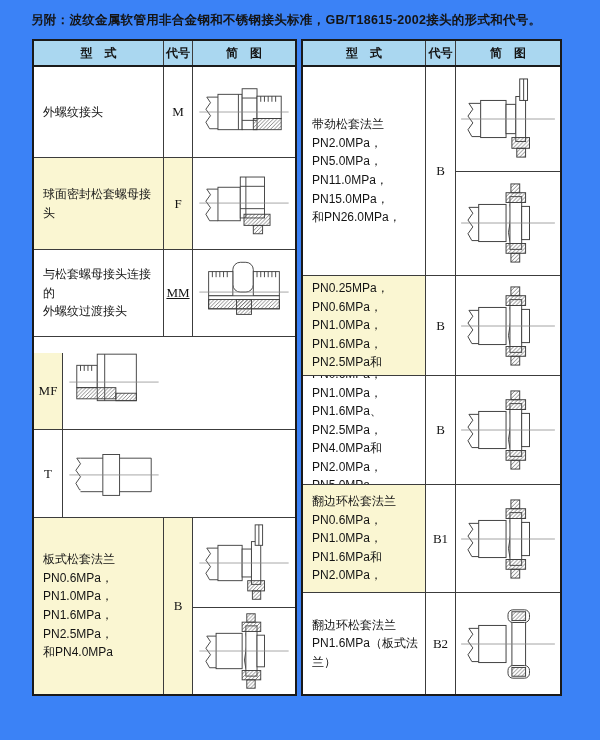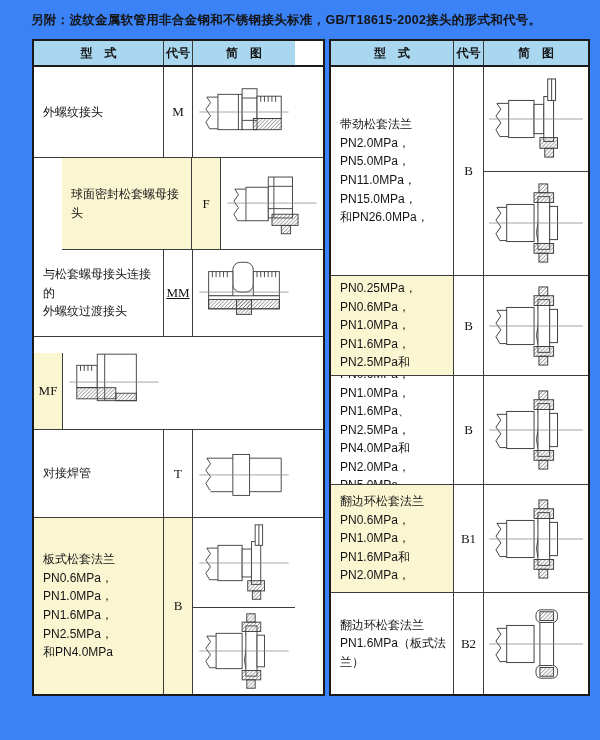--- a/index.html
+++ b/index.html
@@ -56,21 +56,21 @@
               <line x1="68" y1="26" x2="68" y2="32" stroke="#3f3f3f" stroke-width="1"></line>
               <line x1="72" y1="26" x2="72" y2="32" stroke="#3f3f3f" stroke-width="1"></line>
               <line x1="76" y1="26" x2="76" y2="32" stroke="#3f3f3f" stroke-width="1"></line>
               <line x1="80" y1="26" x2="80" y2="32" stroke="#3f3f3f" stroke-width="1"></line>
               <line x1="84" y1="26" x2="84" y2="32" stroke="#3f3f3f" stroke-width="1"></line>
               <rect x="60" y="50" width="30" height="12" fill="url(#hp1)" stroke="#3f3f3f" stroke-width="1"></rect>
               <line x1="2" y1="43" x2="98" y2="43" stroke="#8a8a8a" stroke-width="0.8"></line>
             </svg>
           </div>
         </div>
-        <div class="row" style="height: 92px; margin-left: 28px;">
+        <div class="row" style="height: 92px;">
           <div class="cell type hl" style="width: 130px;">球面密封松套螺母接头</div>
           <div class="cell code hl" style="width: 29px;">F</div>
           <div class="cell diagram" style="width: 102px;">
             <svg width="94" height="80" viewBox="0 0 100 86">
               <defs>
                 <pattern id="hp2" width="4" height="4" patternUnits="userSpaceOnUse">
                   <path d="M0,4 L4,0" stroke="#606060" stroke-width="0.8"></path>
                 </pattern>
               </defs>
               <path d="M22,27 H10 l4,6 -5,7 5,7 -5,7 4,7 H22" fill="none" stroke="#3f3f3f" stroke-width="1"></path>
@@ -133,21 +133,20 @@
               <line x1="26" y1="24" x2="26" y2="30" stroke="#3f3f3f" stroke-width="1"></line>
               <rect x="32" y="12" width="42" height="50" fill="#ffffff" stroke="#3f3f3f" stroke-width="1"></rect>
               <line x1="40" y1="12" x2="40" y2="62" stroke="#3f3f3f" stroke-width="1"></line>
               <rect x="10" y="48" width="42" height="12" fill="url(#hp4)" stroke="#3f3f3f" stroke-width="1"></rect>
               <rect x="52" y="54" width="22" height="8" fill="url(#hp4)" stroke="#3f3f3f" stroke-width="1"></rect>
               <line x1="2" y1="42" x2="98" y2="42" stroke="#8a8a8a" stroke-width="0.8"></line>
             </svg>
           </div>
         </div>
         <div class="row" style="height: 88px;">
-          <div class="cell type" style="width: 130px;">对接焊管</div>
           <div class="cell code" style="width: 29px;">T</div>
           <div class="cell diagram" style="width: 102px;">
             <svg width="94" height="80" viewBox="0 0 100 86">
               <defs>
                 <pattern id="hp5" width="4" height="4" patternUnits="userSpaceOnUse">
                   <path d="M0,4 L4,0" stroke="#606060" stroke-width="0.8"></path>
                 </pattern>
               </defs>
               <path d="M14,26 H90 V62 H14" fill="none" stroke="#3f3f3f" stroke-width="1"></path>
               <path d="M14,26 H10 l4,6 -5,7 5,7 -5,7 4,7 H14" fill="none" stroke="#3f3f3f" stroke-width="1"></path>

